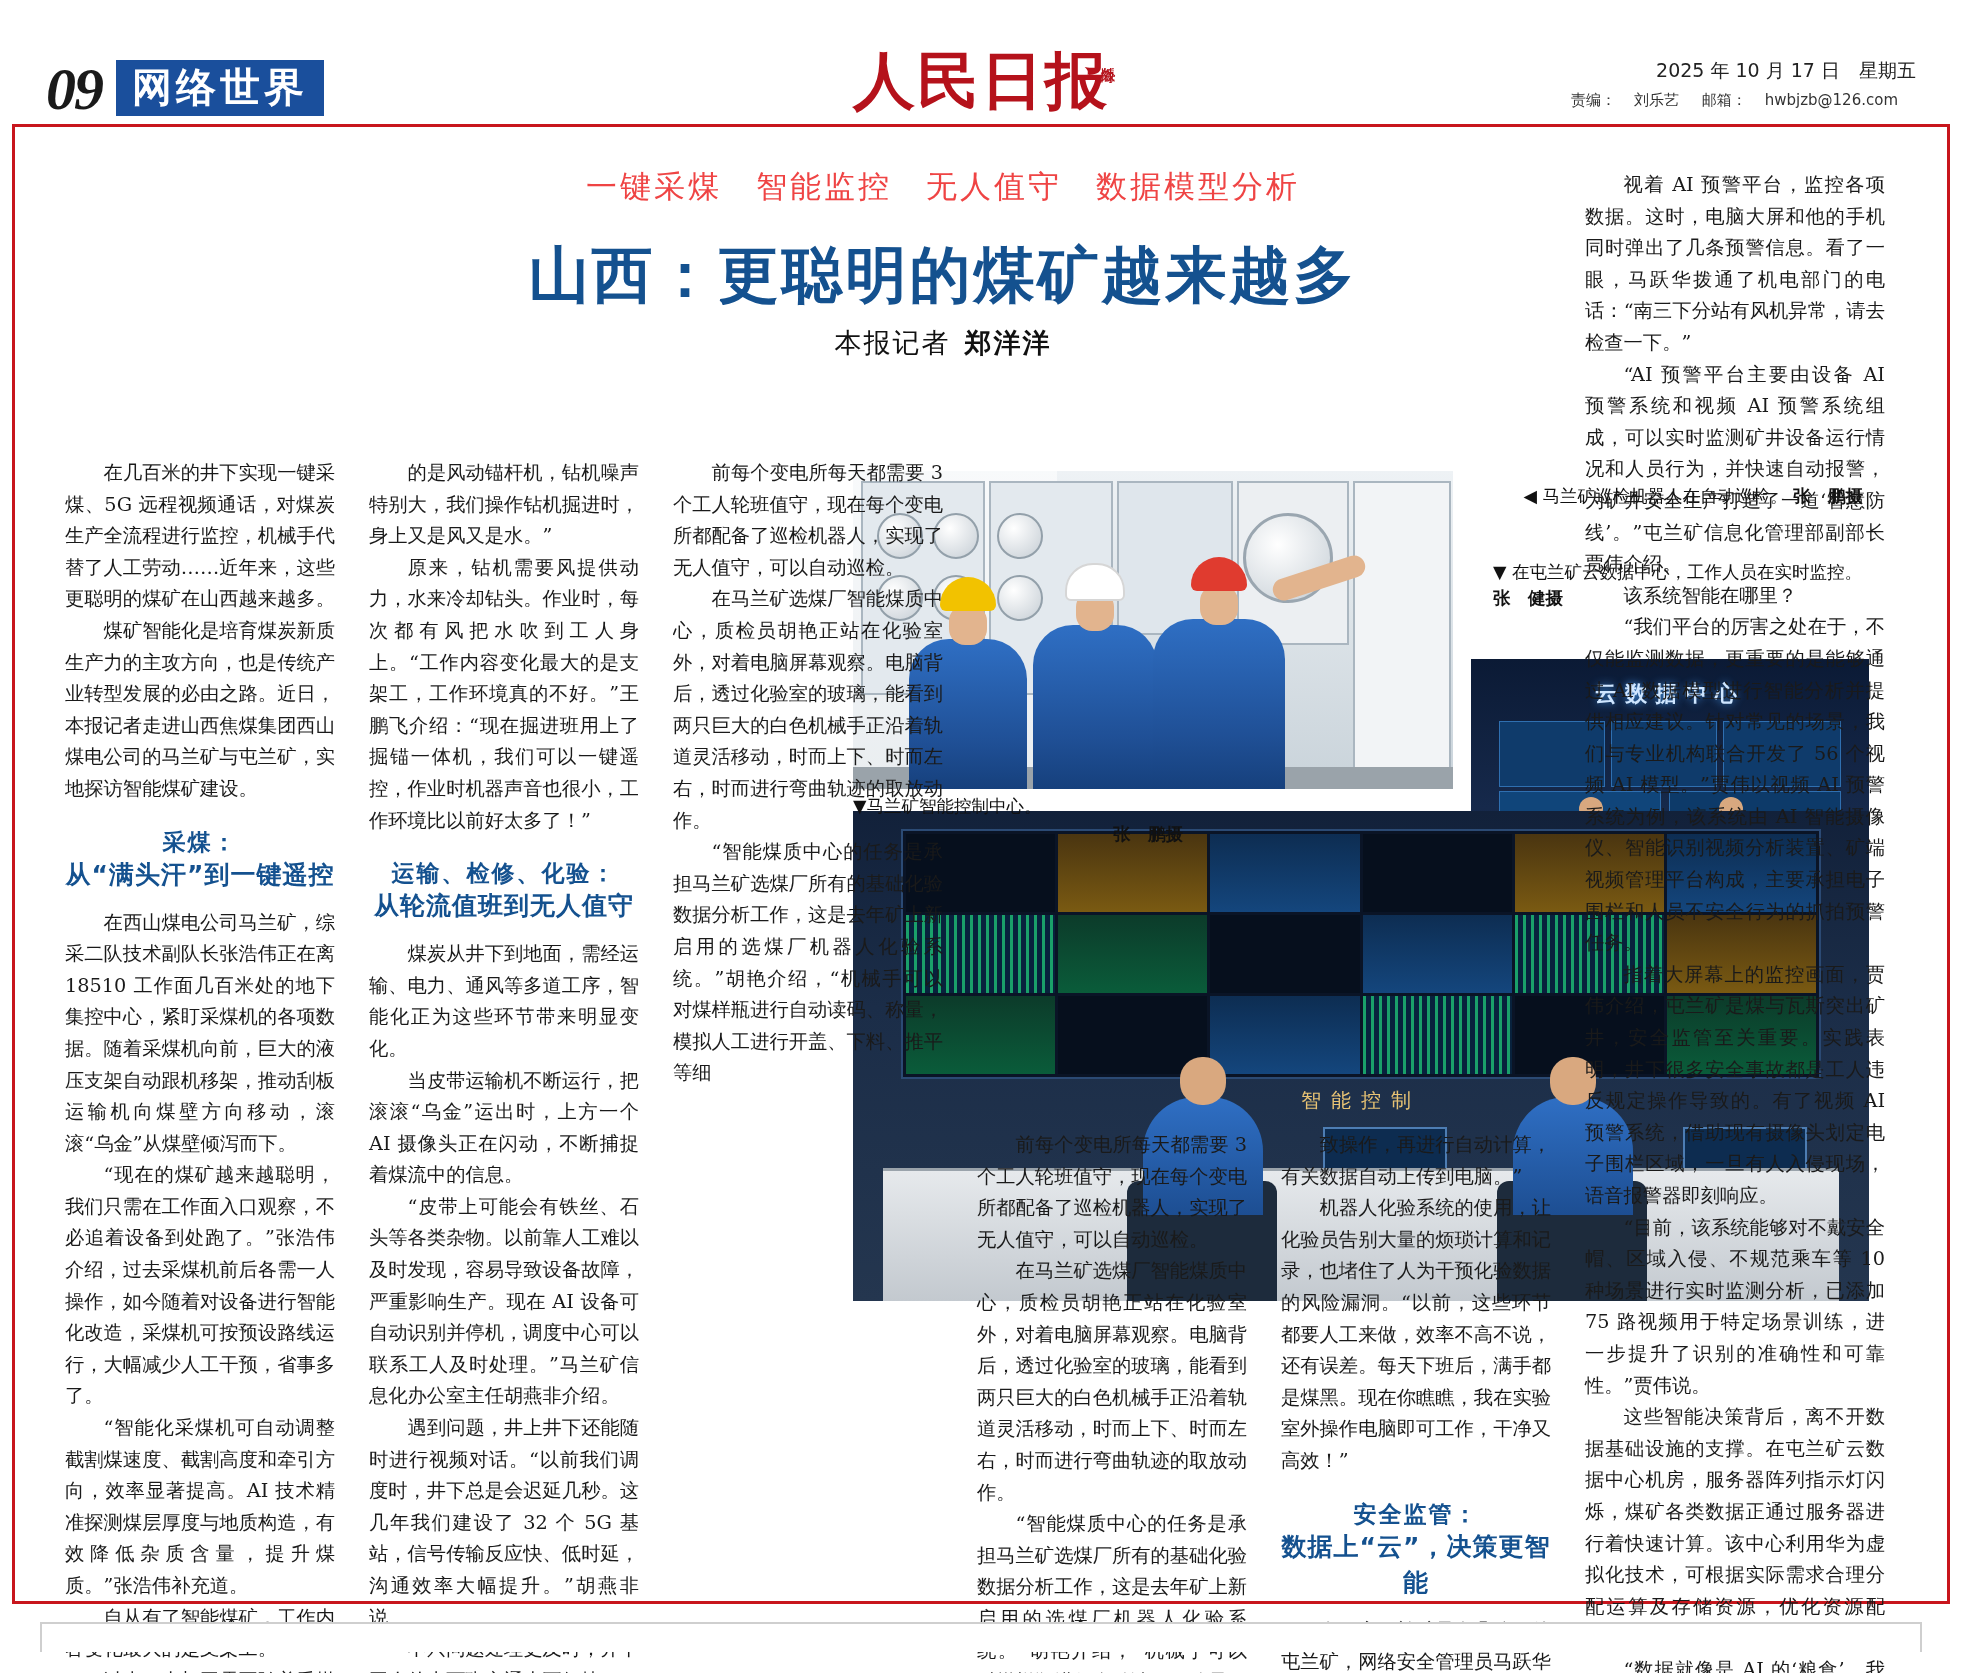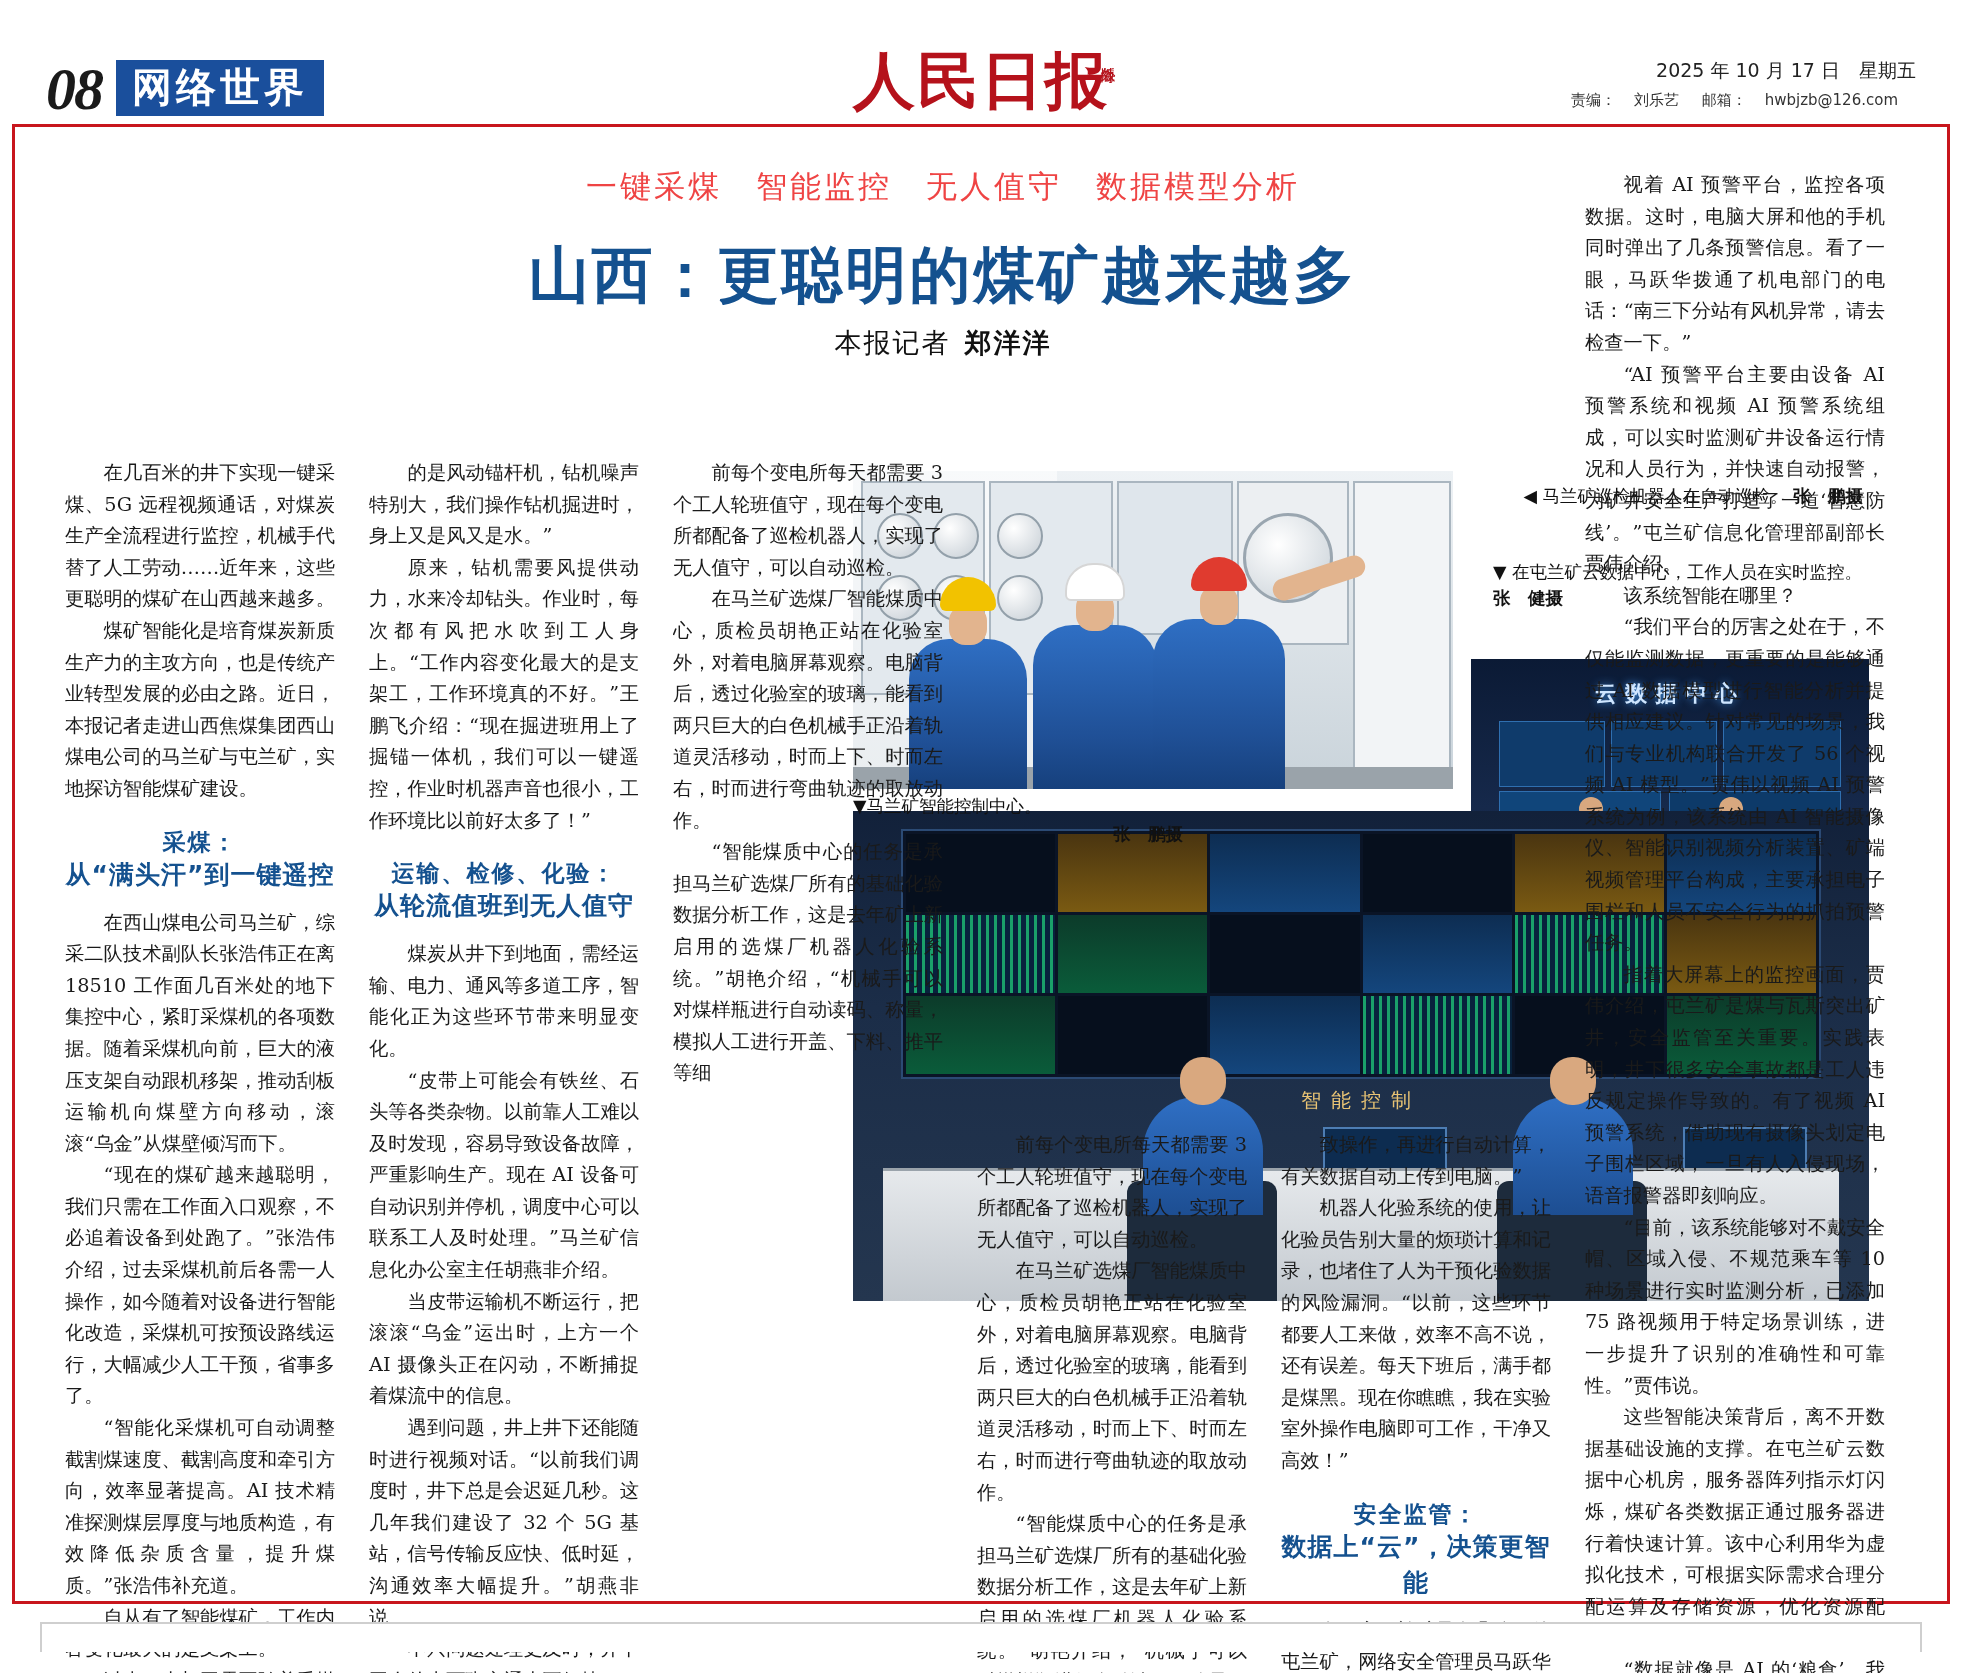--- a/index.html
+++ b/index.html
@@ -388,21 +388,21 @@
     border-bottom: none;
     box-sizing: border-box;
     background: #fff;
   }
 </style>
 </head>
 <body>
 
 <div class="masthead">
   <div class="mh-left">
-    <div class="page-num">08</div>
+    <div class="page-num">09</div>
     <div class="section-badge">网络世界</div>
   </div>
   <div class="mh-center">
     <div class="nameplate">
       <span>人民日报</span>
       <span class="overseas">海外版</span>
     </div>
   </div>
   <div class="mh-right">
     <div class="mh-date">2025 年 10 月 17 日　星期五</div>
@@ -545,22 +545,22 @@
       </div>
 
       <div class="col c2">
         <p>的是风动锚杆机，钻机噪声特别大，我们操作钻机掘进时，身上又是风又是水。”</p>
         <p>原来，钻机需要风提供动力，水来冷却钻头。作业时，每次都有风把水吹到工人身上。“工作内容变化最大的是支架工，工作环境真的不好。”王鹏飞介绍：“现在掘进班用上了掘锚一体机，我们可以一键遥控，作业时机器声音也很小，工作环境比以前好太多了！”</p>
         <div class="subhead">
           <span class="sh1">运输、检修、化验：</span>
           <span class="sh2">从轮流值班到无人值守</span>
         </div>
         <p>煤炭从井下到地面，需经运输、电力、通风等多道工序，智能化正为这些环节带来明显变化。</p>
+        <p>当皮带运输机不断运行，把滚滚“乌金”运出时，上方一个 AI 摄像头正在闪动，不断捕捉着煤流中的信息。</p>
         <p>“皮带上可能会有铁丝、石头等各类杂物。以前靠人工难以及时发现，容易导致设备故障，严重影响生产。现在 AI 设备可自动识别并停机，调度中心可以联系工人及时处理。”马兰矿信息化办公室主任胡燕非介绍。</p>
-        <p>当皮带运输机不断运行，把滚滚“乌金”运出时，上方一个 AI 摄像头正在闪动，不断捕捉着煤流中的信息。</p>
         <p>遇到问题，井上井下还能随时进行视频对话。“以前我们调度时，井下总是会迟延几秒。这几年我们建设了 32 个 5G 基站，信号传输反应快、低时延，沟通效率大幅提升。”胡燕非说。</p>
         <p>不只问题处理更及时，井下工人的上下班交通也更便捷了。以前，因为井下不能像地面一样能及时掌握交通实时情况，巷道的交叉路口需要安排专人打信号灯。</p>
 
       </div>
 
       <div class="col c3" style="height:660px; overflow:hidden;">
         <p>前每个变电所每天都需要 3 个工人轮班值守，现在每个变电所都配备了巡检机器人，实现了无人值守，可以自动巡检。</p>
         <p>在马兰矿选煤厂智能煤质中心，质检员胡艳正站在化验室外，对着电脑屏幕观察。电脑背后，透过化验室的玻璃，能看到两只巨大的白色机械手正沿着轨道灵活移动，时而上下、时而左右，时而进行弯曲轨迹的取放动作。</p>
         <p>“智能煤质中心的任务是承担马兰矿选煤厂所有的基础化验数据分析工作，这是去年矿上新启用的选煤厂机器人化验系统。”胡艳介绍，“机械手可以对煤样瓶进行自动读码、称量，模拟人工进行开盖、下料、推平等细</p>
       </div>

